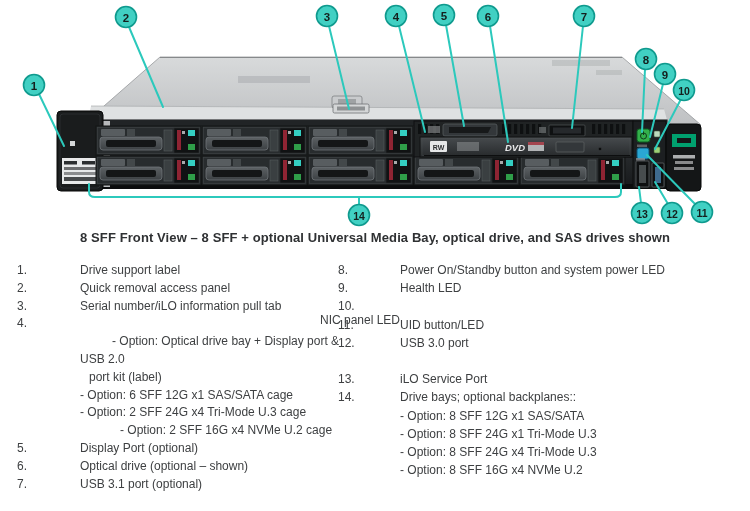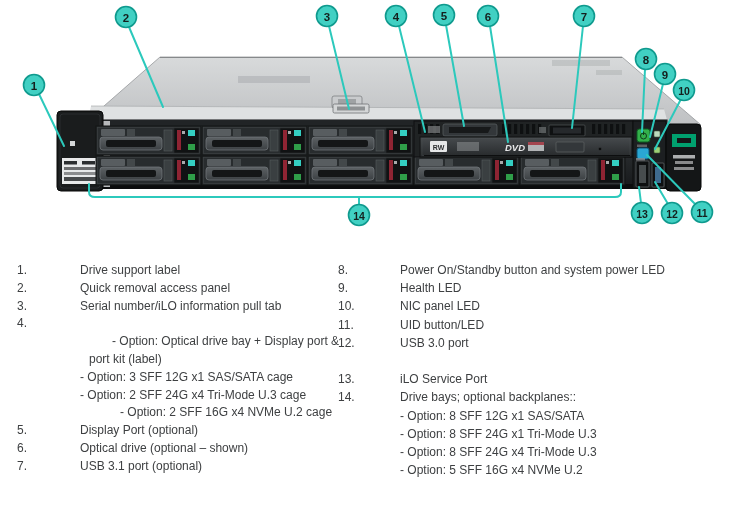--- a/index.html
+++ b/index.html
@@ -319,20 +319,21 @@
       <text class="co" x="646" y="60" text-anchor="middle" dominant-baseline="central">8</text>
       <text class="co" x="665" y="75" text-anchor="middle" dominant-baseline="central">9</text>
       <text class="co co2" x="684" y="91" text-anchor="middle" dominant-baseline="central">10</text>
       <text class="co co2" x="702" y="213" text-anchor="middle" dominant-baseline="central">11</text>
       <text class="co co2" x="672" y="214" text-anchor="middle" dominant-baseline="central">12</text>
       <text class="co co2" x="642" y="214" text-anchor="middle" dominant-baseline="central">13</text>
       <text class="co co2" x="359" y="216" text-anchor="middle" dominant-baseline="central">14</text>
     </g>
   </svg>
 
+  <div class="caption">8 SFF Front View – 8 SFF + optional Universal Media Bay, optical drive, and SAS drives shown</div>
 
   <div class="legend">
     <div class="lcol" id="lcol-left" style="left:0px;">
         <div class="lrow" style="height: 17.8px;">
           <span class="lnum" style="padding-left: 17px; width: 63px;">1.</span>
           <span class="ltxt">Drive support label</span>
         </div>
         <div class="lrow" style="height: 17.8px;">
           <span class="lnum" style="padding-left: 17px; width: 63px;">2.</span>
           <span class="ltxt">Quick removal access panel</span>
@@ -341,27 +342,31 @@
           <span class="lnum" style="padding-left: 17px; width: 63px;">3.</span>
           <span class="ltxt">Serial number/iLO information pull tab</span>
         </div>
         <div class="lrow" style="height: 17.8px;">
           <span class="lnum" style="padding-left: 17px; width: 63px;">4.</span>
         </div>
         <div class="lrow" style="height: 17.8px; margin-left: 32px;">
           <span class="lnum" style="padding-left: 17px; width: 63px;"></span>
           <span class="ltxt">- Option: Optical drive bay + Display port &amp;</span>
         </div>
+        <div class="lrow" style="height: 17.8px;">
+          <span class="lnum" style="padding-left: 17px; width: 63px;"></span>
+          <span class="ltxt">USB 2.0</span>
+        </div>
         <div class="lrow ind" style="height: 17.8px;">
           <span class="lnum" style="padding-left: 17px; width: 63px;"></span>
           <span class="ltxt">port kit (label)</span>
         </div>
         <div class="lrow" style="height: 17.8px;">
           <span class="lnum" style="padding-left: 17px; width: 63px;"></span>
-          <span class="ltxt">- Option: 3 SFF 12G x1 SAS/SATA cage</span>
+          <span class="ltxt">- Option: 6 SFF 12G x1 SAS/SATA cage</span>
         </div>
         <div class="lrow" style="height: 17.8px;">
           <span class="lnum" style="padding-left: 17px; width: 63px;"></span>
           <span class="ltxt">- Option: 2 SFF 24G x4 Tri-Mode U.3 cage</span>
         </div>
         <div class="lrow" style="height: 17.8px; padding-left: 40px;">
           <span class="lnum" style="padding-left: 17px; width: 63px;"></span>
           <span class="ltxt">- Option: 2 SFF 16G x4 NVMe U.2 cage</span>
         </div>
         <div class="lrow" style="height: 17.8px;">
@@ -379,21 +384,21 @@
       </div>
     <div class="lcol" id="lcol-right" style="left:320px;">
         <div class="lrow" style="height: 18.2px;">
           <span class="lnum" style="padding-left: 18px; width: 62px;">8.</span>
           <span class="ltxt">Power On/Standby button and system power LED</span>
         </div>
         <div class="lrow" style="height: 18.2px;">
           <span class="lnum" style="padding-left: 18px; width: 62px;">9.</span>
           <span class="ltxt">Health LED</span>
         </div>
-        <div class="lrow" style="height: 18.2px;">
+        <div class="lrow" style="height: 18.2px; flex-direction: column;">
           <span class="lnum" style="padding-left: 18px; width: 62px;">10.</span>
           <span class="ltxt">NIC panel LED</span>
         </div>
         <div class="lrow" style="height: 18.2px;">
           <span class="lnum" style="padding-left: 18px; width: 62px;">11.</span>
           <span class="ltxt">UID button/LED</span>
         </div>
         <div class="lrow" style="height: 18.2px;">
           <span class="lnum" style="padding-left: 18px; width: 62px;">12.</span>
           <span class="ltxt">USB 3.0 port</span>
@@ -417,18 +422,18 @@
         <div class="lrow" style="height: 18.2px;">
           <span class="lnum" style="padding-left: 18px; width: 62px;"></span>
           <span class="ltxt">- Option: 8 SFF 24G x1 Tri-Mode U.3</span>
         </div>
         <div class="lrow" style="height: 18.2px;">
           <span class="lnum" style="padding-left: 18px; width: 62px;"></span>
           <span class="ltxt">- Option: 8 SFF 24G x4 Tri-Mode U.3</span>
         </div>
         <div class="lrow" style="height: 18.2px;">
           <span class="lnum" style="padding-left: 18px; width: 62px;"></span>
-          <span class="ltxt">- Option: 5 SFF 16G x4 NVMe U.2</span>
+          <span class="ltxt">- Option: 8 SFF 16G x4 NVMe U.2</span>
         </div>
       </div>
   </div>
 
 </div>
 
 </body></html>

